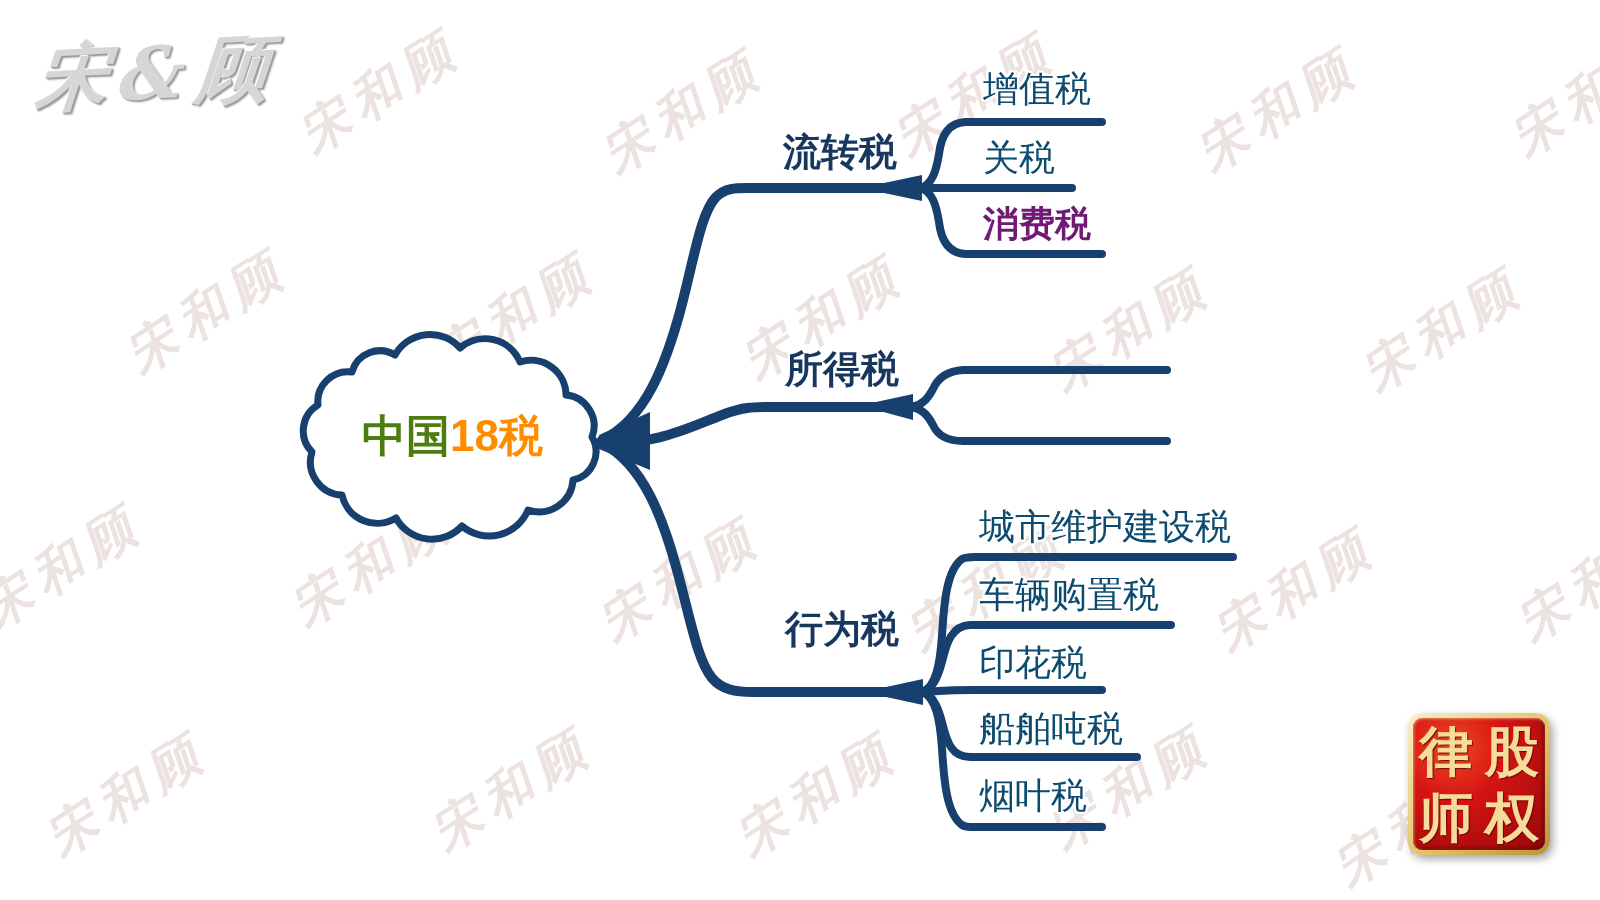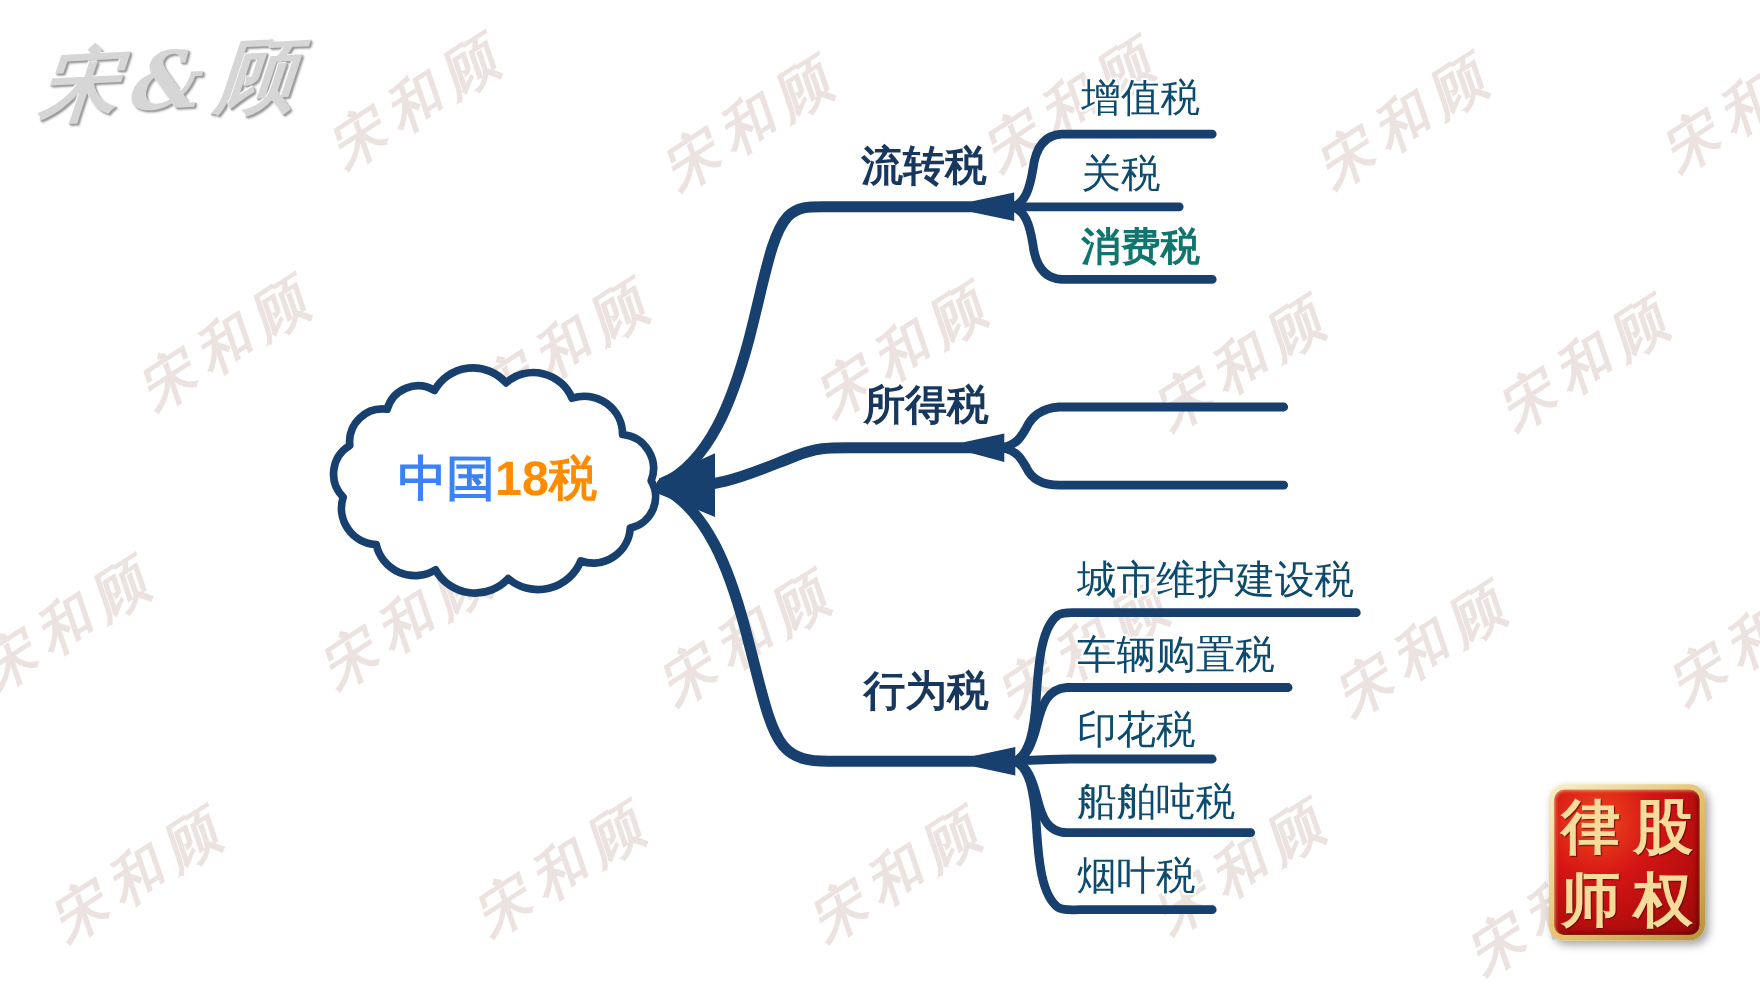--- a/index.html
+++ b/index.html
@@ -35,26 +35,26 @@
                 2px 2px 0 #fff,-2px -2px 0 #fff,2px -2px 0 #fff,-2px 2px 0 #fff;
   }
   .blabel{
     position:absolute;z-index:4;font-size:38px;font-weight:bold;color:#17375e;
     line-height:1;white-space:nowrap;
   }
   .clabel{
     position:absolute;z-index:4;font-size:36px;font-weight:normal;color:#0c4a6e;
     line-height:1;white-space:nowrap;
   }
-  .clabel.hl{color:#0f766e;font-weight:bold;}
+  .clabel.hl{color:#701a75;font-weight:bold;}
   .root-label{
     position:absolute;left:310px;top:414px;width:285px;z-index:4;
     text-align:center;font-size:44px;font-weight:bold;line-height:1;white-space:nowrap;
   }
-  .rl-primary{color:#3b82f6;}
+  .rl-primary{color:#4d7c0f;}
   .rl-accent{color:#ff8c00;margin-top:36px;}
   
   .seal{
     position:absolute;left:1408px;top:713px;width:142px;height:142px;z-index:5;
     border-radius:14px;padding:5px;box-sizing:border-box;
     background:linear-gradient(135deg,#f8efc8 0%,#e3c169 55%,#b8933c 100%);
     box-shadow:3px 4px 8px rgba(0,0,0,0.35);
   }
   .seal-inner{
     width:100%;height:100%;border-radius:9px;box-sizing:border-box;

